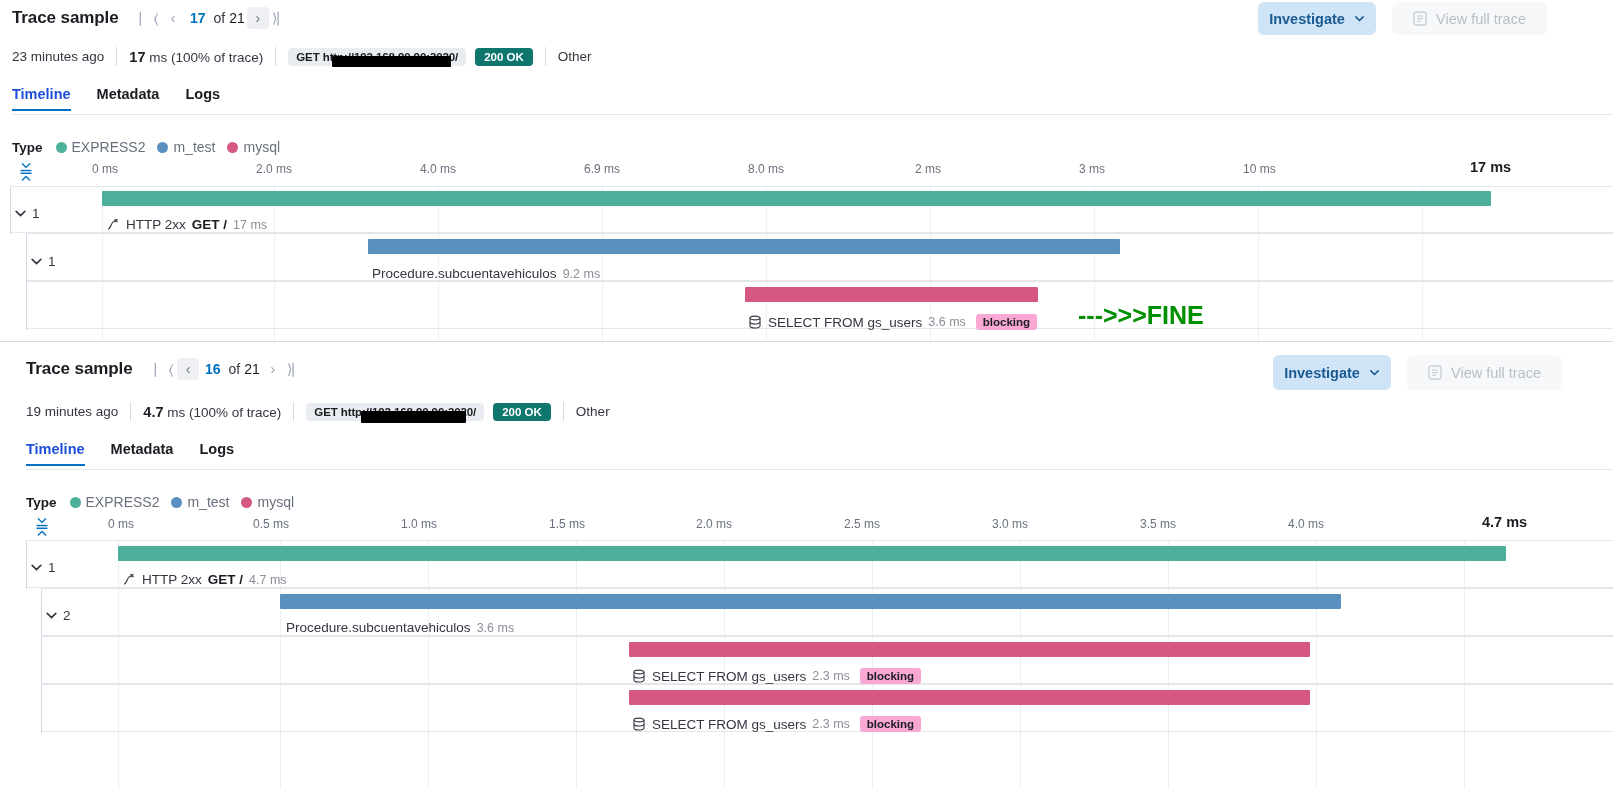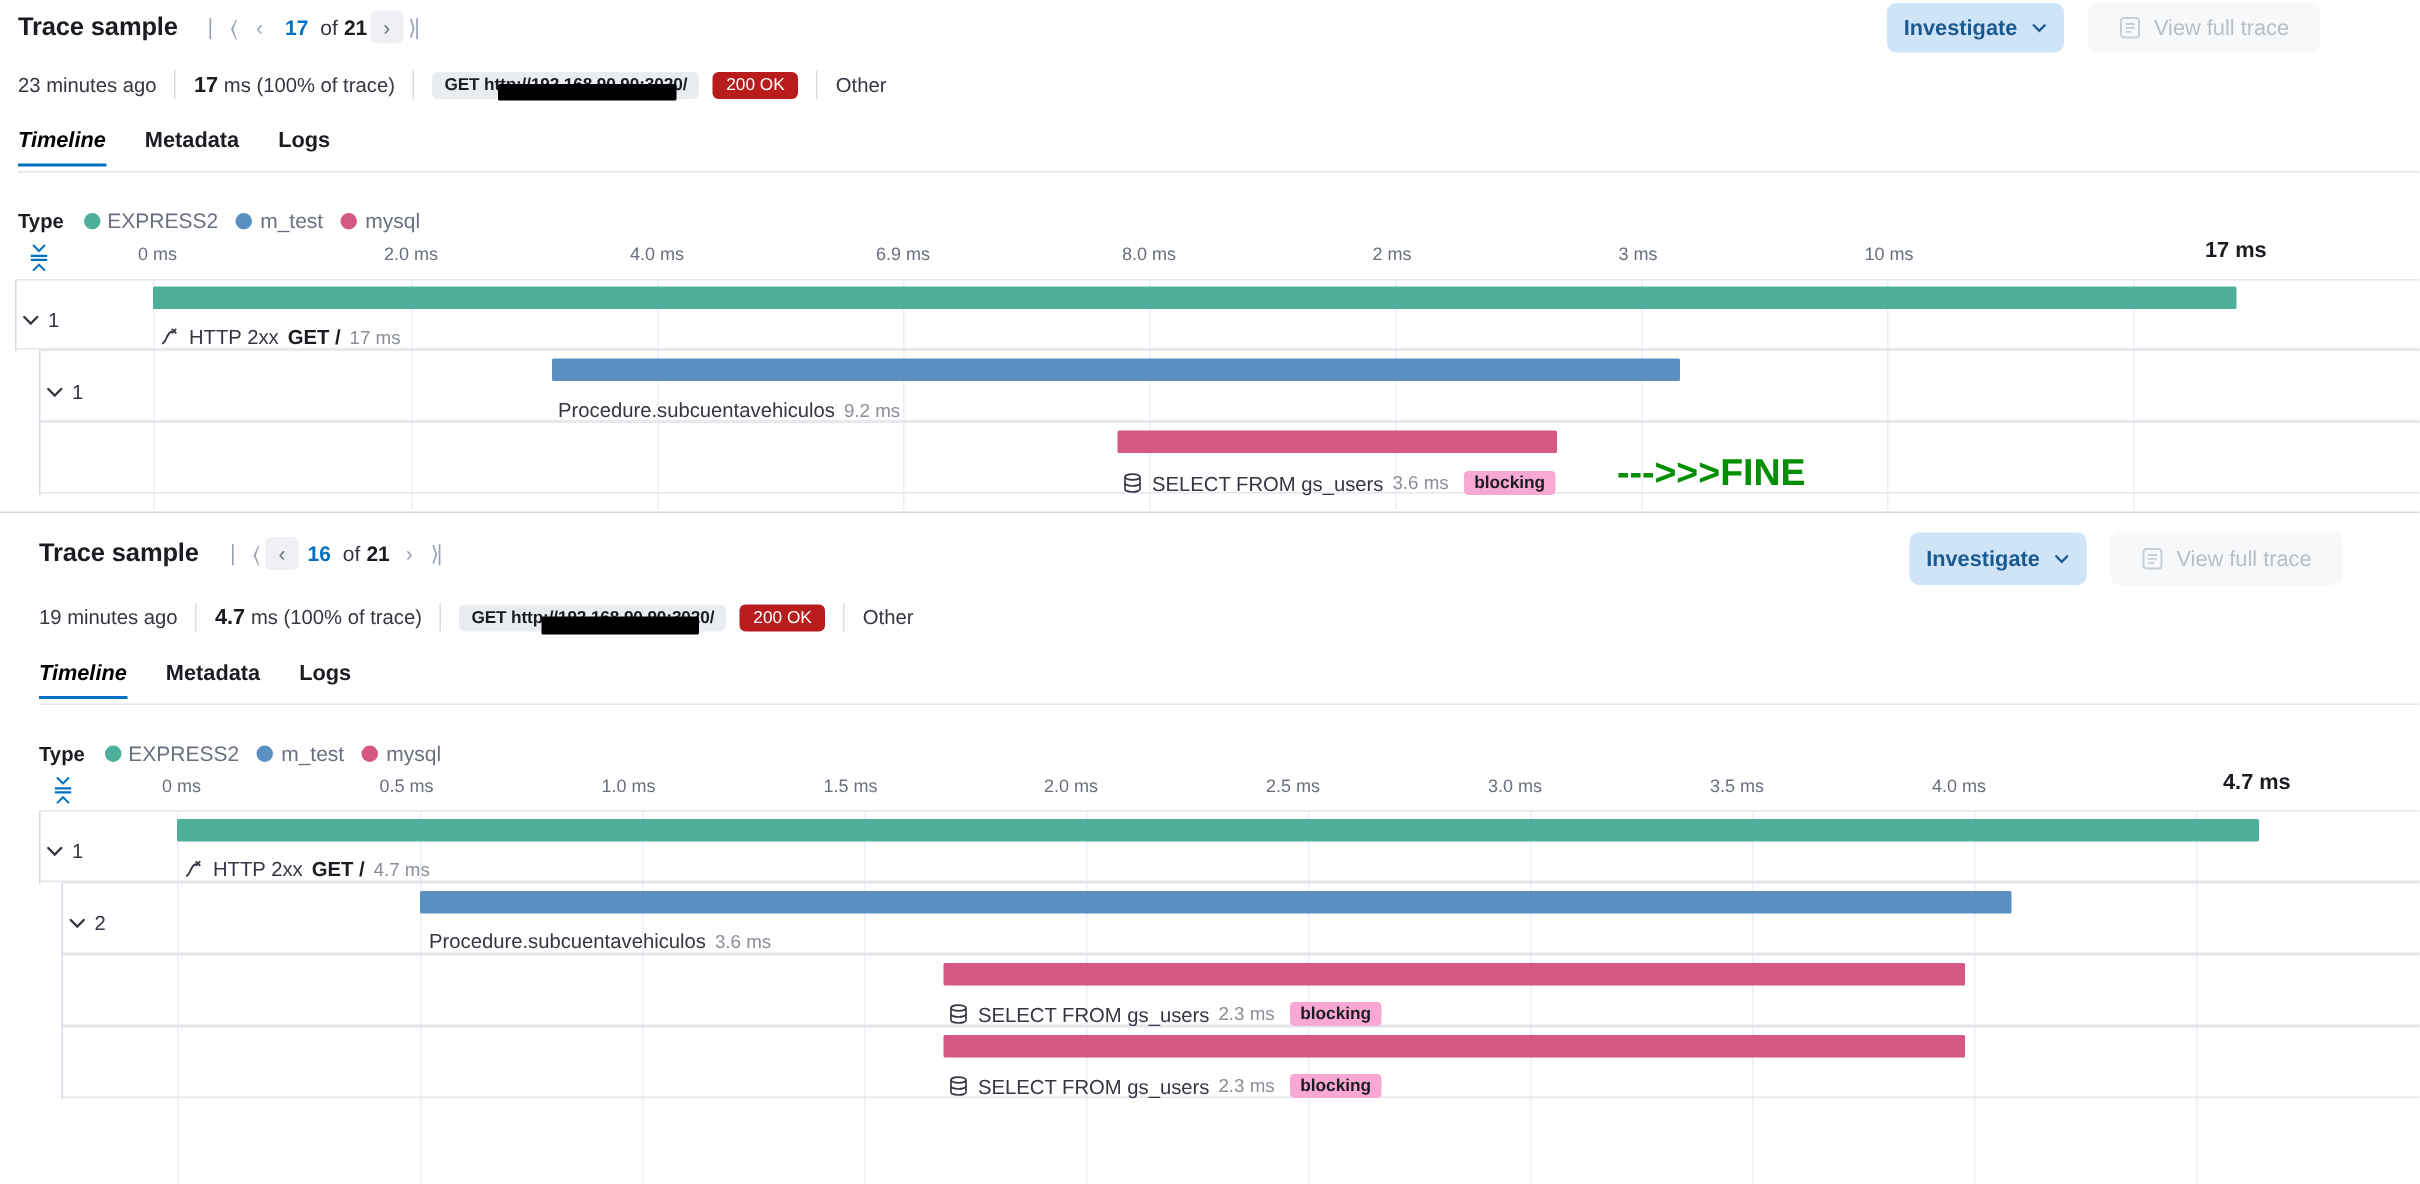--- a/index.html
+++ b/index.html
@@ -24,21 +24,21 @@
   .pager { position: absolute; display: flex; align-items: center; gap: 2px; font-size: 14px; }
   .pg-btn {
     width: 22px; height: 22px; display:flex; align-items:center; justify-content:center;
     color:#69707d; border-radius: 4px; font-size: 14px; line-height:1;
     background: transparent;
   }
   .pg-btn.active-bg { background:#eef0f3; }
   .pg-btn.muted { color:#98a2b3; }
   .pg-num { color:#0071c2; font-weight:700; padding:0 4px; font-size:14px; }
   .pg-of { color:#343741; padding:0 2px; font-size:14px; }
-  .pg-total { color:#1a1c21; font-weight:700; font-size:14px; }
+  .pg-total { color:#1a1c21; font-weight:400; font-size:14px; }
 
   .btn-investigate {
     position:absolute; background:#cfe4f7; color:#1b5a91; border:none;
     border-radius:6px; font-size:14.5px; font-weight:600;
     display:flex; align-items:center; gap:9px; justify-content:center;
     font-family:"Liberation Sans", sans-serif; cursor:pointer;
   }
   .btn-viewtrace {
     position:absolute; background:#f7f8fa; color:#b8bec7; border:none;
     border-radius:6px; font-size:14.5px;
@@ -53,30 +53,30 @@
   .meta-ago { color:#343741; }
   .meta-dur b { font-weight:700; color:#1a1c21; font-size:14.5px; }
   .meta-dur span { color:#343741; font-size:13.5px; }
   .url-pill {
     background:#e9edf2; border-radius:4px; padding:3px 8px;
     font-size:11.5px; font-weight:700; color:#1a1c21; position:relative;
     white-space:nowrap; letter-spacing:-0.1px;
   }
   .redact { position:absolute; background:#000; border-radius:1px; }
   .ok-pill {
-    background:#b91c1c; color:#fff; border-radius:4px;
-    padding:3px 9px; font-size:11.5px; font-weight:400; margin-left:9px;
+    background:#0f766e; color:#fff; border-radius:4px;
+    padding:3px 9px; font-size:11.5px; font-weight:700; margin-left:9px;
   }
   .meta-other { color:#343741; font-size:13.5px; }
 
   
   .tabs { position:absolute; display:flex; gap:0; font-size:14.5px; }
   .tab { padding:0 13px 9px 13px; font-weight:700; color:#1a1c21; cursor:pointer; position:relative; }
   .tab:first-child { padding-left: 0; }
-  .tab.sel { color:#000000;font-style:italic; }
+  .tab.sel { color:#1d4ed8; }
   .tab.sel::after {
     content:""; position:absolute; left:0; right:13px; bottom:0; height:2.5px; background:#0071c2;
   }
   .tab:first-child.sel::after { left:0; right:13px; }
   .tabs-rule { position:absolute; height:1px; background:#e3e6eb; }
 
   
   .legend { position:absolute; display:flex; align-items:center; font-size:14px; color:#69707d; gap:7px; }
   .legend .lbl { font-weight:700; color:#1a1c21; margin-right:6px; font-size:13.5px; }
   .dot { width:11px; height:11px; border-radius:50%; display:inline-block; margin-right:5px; vertical-align:-1px; }

